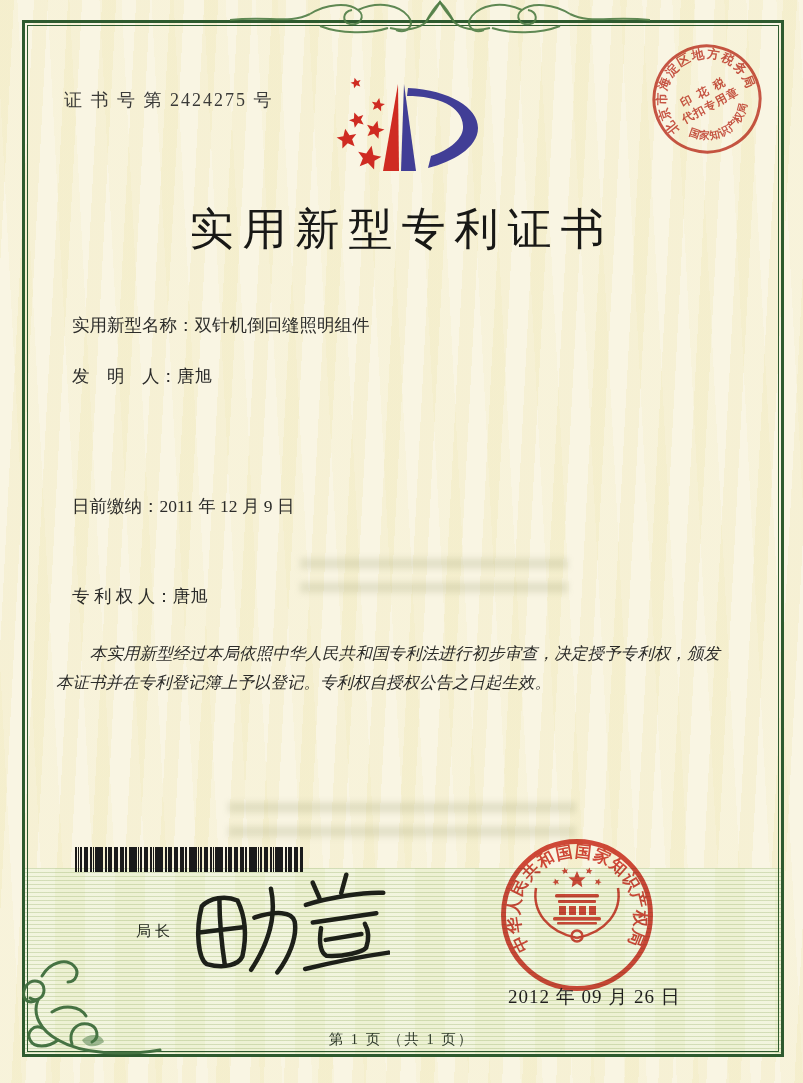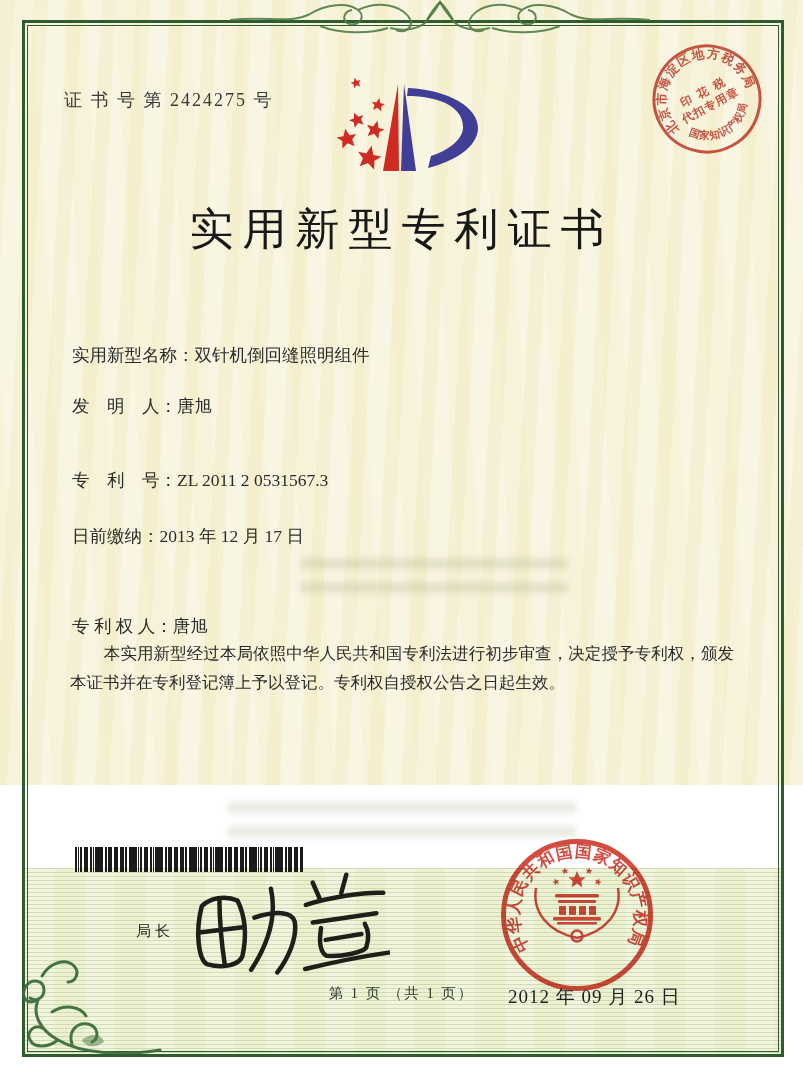--- a/index.html
+++ b/index.html
@@ -1,54 +1,54 @@
 <!DOCTYPE html>
 <html><head>
 <meta charset="utf-8">
 <style>
   html,body{margin:0;padding:0;}
   body{width:803px;height:1083px;position:relative;overflow:hidden;
        font-family:"Liberation Serif","DejaVu Serif",serif;}
-  .page{position:absolute;left:0;top:0;width:803px;height:785px;
+  .page{position:absolute;left:0;top:0;width:803px;height:1083px;
         background-color:#f9f5e3;
         background-image:
           repeating-linear-gradient(93deg, rgba(235,224,160,.22) 0 14px, rgba(255,255,255,0) 14px 34px),
           repeating-linear-gradient(87deg, rgba(240,232,180,.18) 0 22px, rgba(255,255,255,0) 22px 52px);}
   
   .frame{position:absolute;left:22px;top:20px;width:762px;height:1037px;box-sizing:border-box;
          border:3px solid #2e5b2f;z-index:6;pointer-events:none;}
   .frame::after{content:"";position:absolute;inset:2px;border:1px solid #2e5b2f;}
   
   .band{position:absolute;left:25px;top:868px;width:756px;height:186px;z-index:1;
         background-color:#edf1d3;
         background-image:
           repeating-linear-gradient(180deg, rgba(130,160,80,.28) 0 1px, rgba(0,0,0,0) 1px 4px),
           repeating-linear-gradient(90deg, rgba(255,255,255,.25) 0 30px, rgba(255,255,255,0) 30px 60px);}
   .cert-no{position:absolute;left:64px;top:88px;font-size:18px;letter-spacing:2px;color:#3a3a38;z-index:3;}
   .logo{position:absolute;left:330px;top:76px;width:155px;height:118px;z-index:3;}
   .tax-stamp{position:absolute;left:650px;top:42px;width:114px;height:114px;
              transform:rotate(-28deg);opacity:.85;z-index:4;mix-blend-mode:multiply;}
   .title{position:absolute;left:0;top:200px;width:803px;text-align:center;font-size:44px;
          font-weight:normal;letter-spacing:9px;color:#181816;z-index:3;}
-  .row{position:absolute;left:72px;font-size:17.5px;color:#2c2c2a;z-index:3;white-space:nowrap;margin-top:30px;}
-  .paras{position:absolute;left:70px;top:640px;width:664px;z-index:3;}
+  .row{position:absolute;left:72px;font-size:17.5px;color:#2c2c2a;z-index:3;white-space:nowrap;}
+  .paras{position:absolute;left:56px;top:640px;width:664px;z-index:3;font-style:italic;}
   .paras p{margin:0;font-size:16.5px;line-height:28.5px;color:#2b2b29;
            text-align:justify;text-indent:2.05em;}
   .barcode{position:absolute;left:75px;top:847px;width:228px;height:25px;z-index:3;
            background-image:
              repeating-linear-gradient(90deg,#1a1a1a 0 2px, rgba(0,0,0,0) 2px 5px),
              repeating-linear-gradient(90deg,#1a1a1a 0 1px, rgba(0,0,0,0) 1px 3px),
              repeating-linear-gradient(90deg, rgba(0,0,0,0) 0 9px, #1a1a1a 9px 12px);}
   .director{position:absolute;left:136px;top:922px;font-size:15px;letter-spacing:4px;color:#22281f;z-index:3;}
   .signature{position:absolute;left:185px;top:872px;width:205px;height:112px;z-index:3;}
   .big-seal{position:absolute;left:498px;top:836px;width:158px;height:158px;z-index:4;
             opacity:.9;mix-blend-mode:multiply;}
   .seal-date{position:absolute;left:508px;top:984px;width:170px;font-size:19px;letter-spacing:1px;
              color:#1f1f1d;z-index:5;white-space:nowrap;}
-  .footer{position:absolute;left:0;top:984px;width:803px;text-align:center;font-size:14.5px;
+  .footer{position:absolute;left:0;top:1030px;width:803px;text-align:center;font-size:14.5px;
           letter-spacing:2px;color:#2f3a2a;z-index:3;}
   .ornament-top{position:absolute;left:230px;top:0;width:420px;height:36px;z-index:7;}
   .ornament-bl{position:absolute;left:12px;top:952px;width:150px;height:105px;z-index:7;}
   .bleed{position:absolute;z-index:2;filter:blur(3px);opacity:.38;
          background-image:repeating-linear-gradient(180deg, rgba(146,150,104,.55) 2px 12px, rgba(0,0,0,0) 14px 26px);}
   .bleed1{left:300px;top:556px;width:268px;height:40px;}
   .bleed2{left:228px;top:800px;width:348px;height:42px;}
   svg text{font-family:"Liberation Serif","DejaVu Serif",serif;}
 </style>
 </head>
@@ -123,25 +123,22 @@
   </svg>
 
   <div class="title">实用新型专利证书</div>
 
   <div class="row" style="top:313px">
     <span>实用新型名称：</span><span>双针机倒回缝照明组件</span>
   </div>
   <div class="row" style="top:364px">
     <span>发　明　人：</span><span>唐旭</span>
   </div>
-  <div class="row" style="top:438px">
-    <span>专　利　号：</span><span>ZL 2011 2 0531567.3</span>
-  </div>
   <div class="row" style="top:494px">
-    <span>日前缴纳：</span><span>2013 年 12 月 17 日</span>
+    <span>日前缴纳：</span><span>2011 年 12 月 9 日</span>
   </div>
   <div class="row" style="top:584px">
     <span>专 利 权 人：</span><span>唐旭</span>
   </div>
 
   <div class="paras">
     <p>本实用新型经过本局依照中华人民共和国专利法进行初步审查，决定授予专利权，颁发本证书并在专利登记簿上予以登记。专利权自授权公告之日起生效。</p>
   </div>
 
   <div class="barcode"></div>

